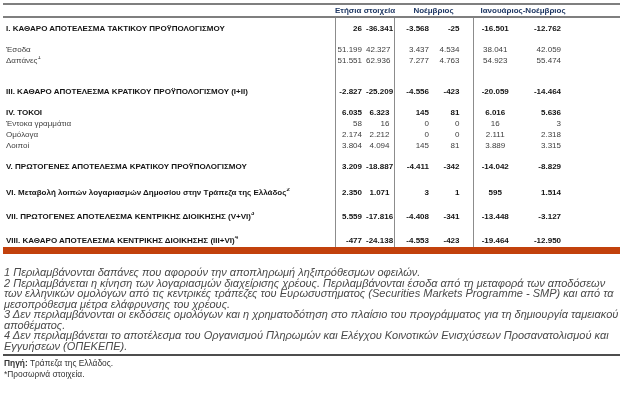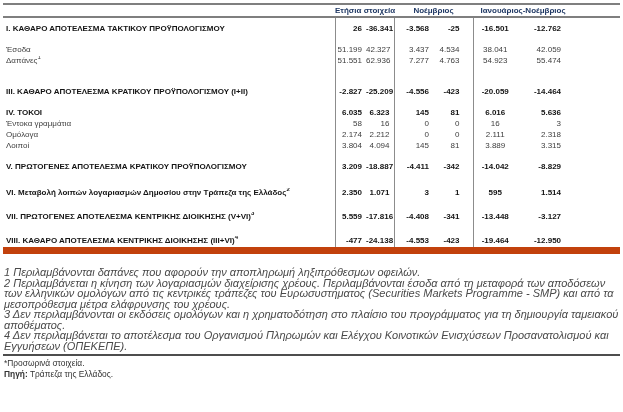--- a/index.html
+++ b/index.html
@@ -293,16 +293,16 @@
 
   <div class="notes">
     <p class="note-line"><span>1</span> <span>Περιλαμβάνονται δαπάνες που αφορούν την αποπληρωμή ληξιπρόθεσμων οφειλών.</span></p>
     <p class="note-line"><span>2</span> <span>Περιλαμβάνεται η κίνηση των λογαριασμών διαχείρισης χρέους. Περιλαμβάνονται έσοδα από τη μεταφορά των αποδόσεων των ελληνικών ομολόγων από τις κεντρικές τράπεζες του Ευρωσυστήματος (Securities Markets Programme - SMP) και από τα μεσοπρόθεσμα μέτρα ελάφρυνσης του χρέους.</span></p>
     <p class="note-line"><span>3</span> <span>Δεν περιλαμβάνονται οι εκδόσεις ομολόγων και η χρηματοδότηση στο πλαίσιο του προγράμματος για τη δημιουργία ταμειακού αποθέματος.</span></p>
     <p class="note-line"><span>4</span> <span>Δεν περιλαμβάνεται το αποτέλεσμα του Οργανισμού Πληρωμών και Ελέγχου Κοινοτικών Ενισχύσεων Προσανατολισμού και Εγγυήσεων (ΟΠΕΚΕΠΕ).</span></p>
   </div>
 
   <div class="rule-dark"></div>
 
+  <div class="small-note"><span class="src-label">Πηγή:</span><span> Τράπεζα της Ελλάδος.</span></div>
   <div class="small-note">*Προσωρινά στοιχεία.</div>
-  <div class="small-note"><span class="src-label">Πηγή:</span><span> Τράπεζα της Ελλάδος.</span></div>
 
 </div>
 
 </body></html>

